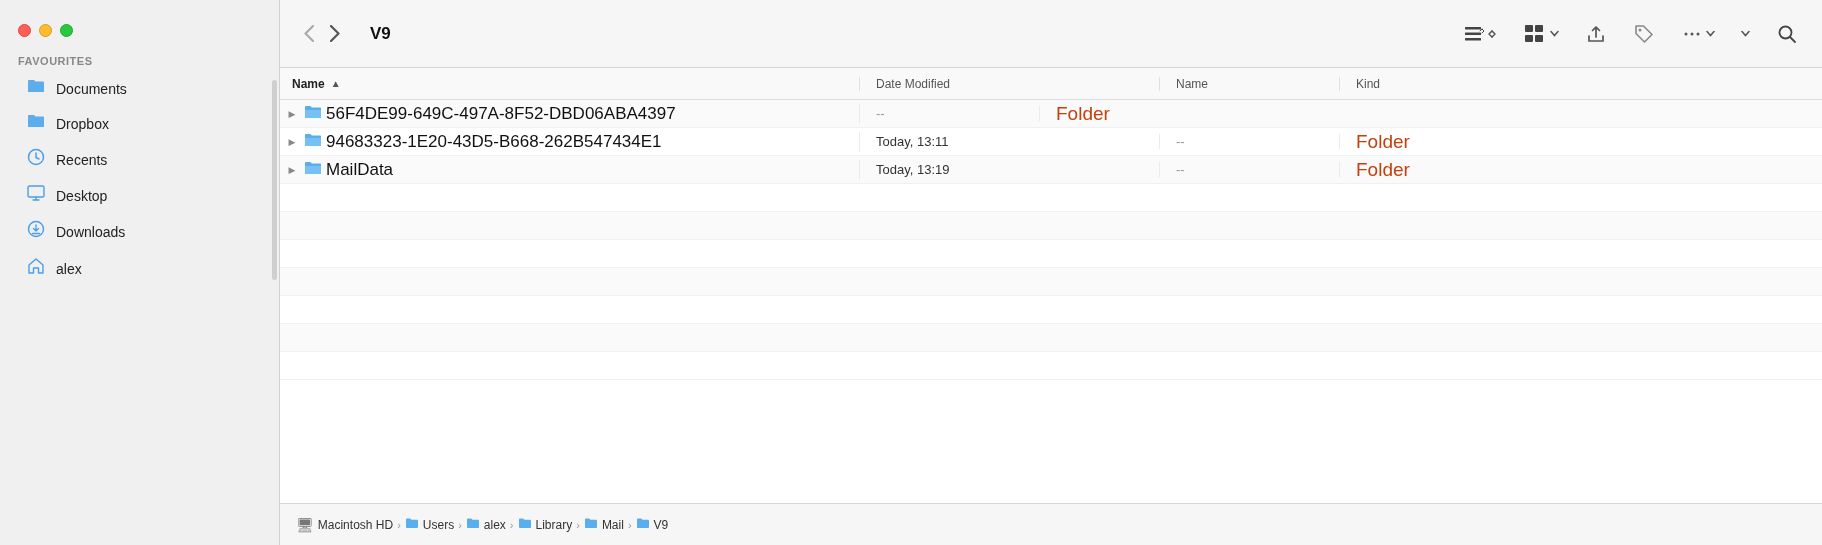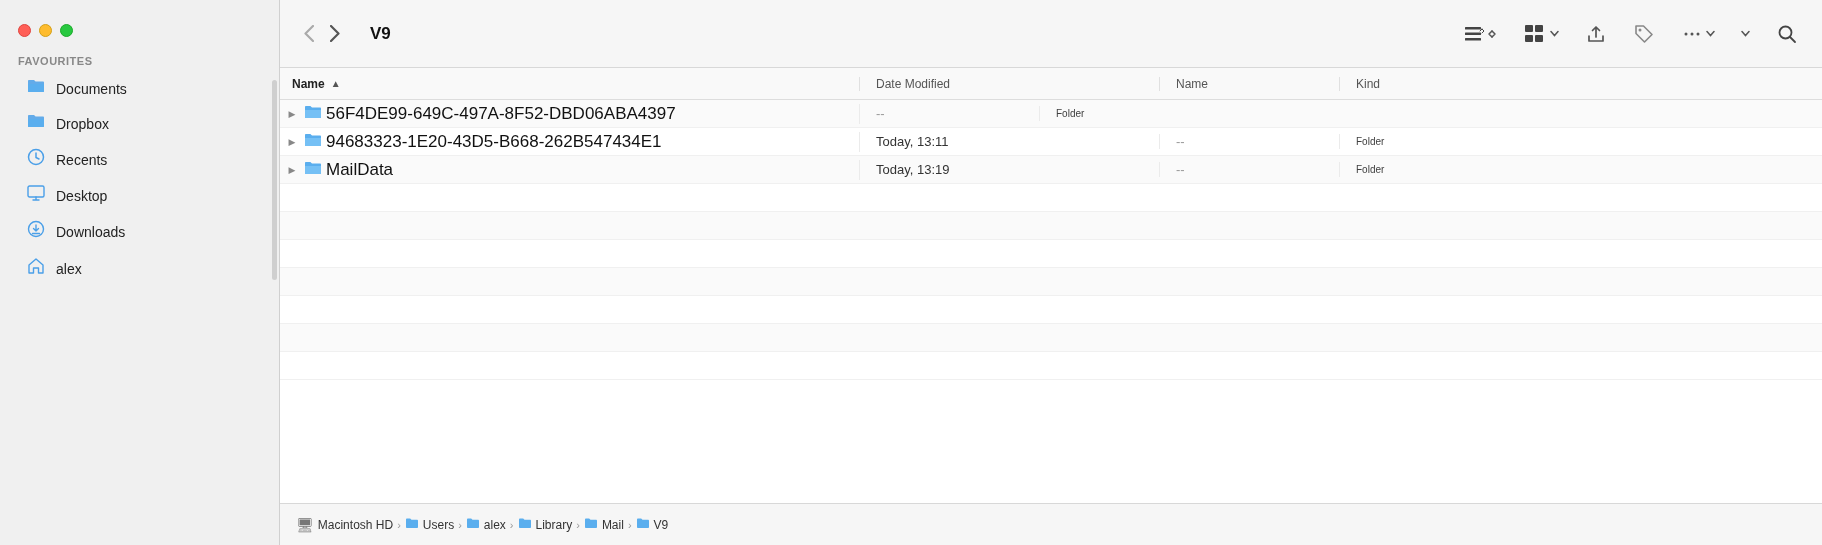--- a/index.html
+++ b/index.html
@@ -274,22 +274,22 @@
       flex: 0 0 180px;
       padding: 0 16px;
       font-size: 13px;
       color: #999;
       border-right: 1px solid #ebebeb;
     }
 
     .row-kind {
       flex: 1;
       padding: 0 16px;
-      font-size: 10px;
-      color: #404040;
+      font-size: 19px;
+      color: #c2410c;
     }
 
     
     .empty-row {
       min-height: 28px;
       border-bottom: 1px solid #f0f0f0;
       display: flex;
     }
     .empty-row:nth-child(odd) { background: #fafafa; }
 

